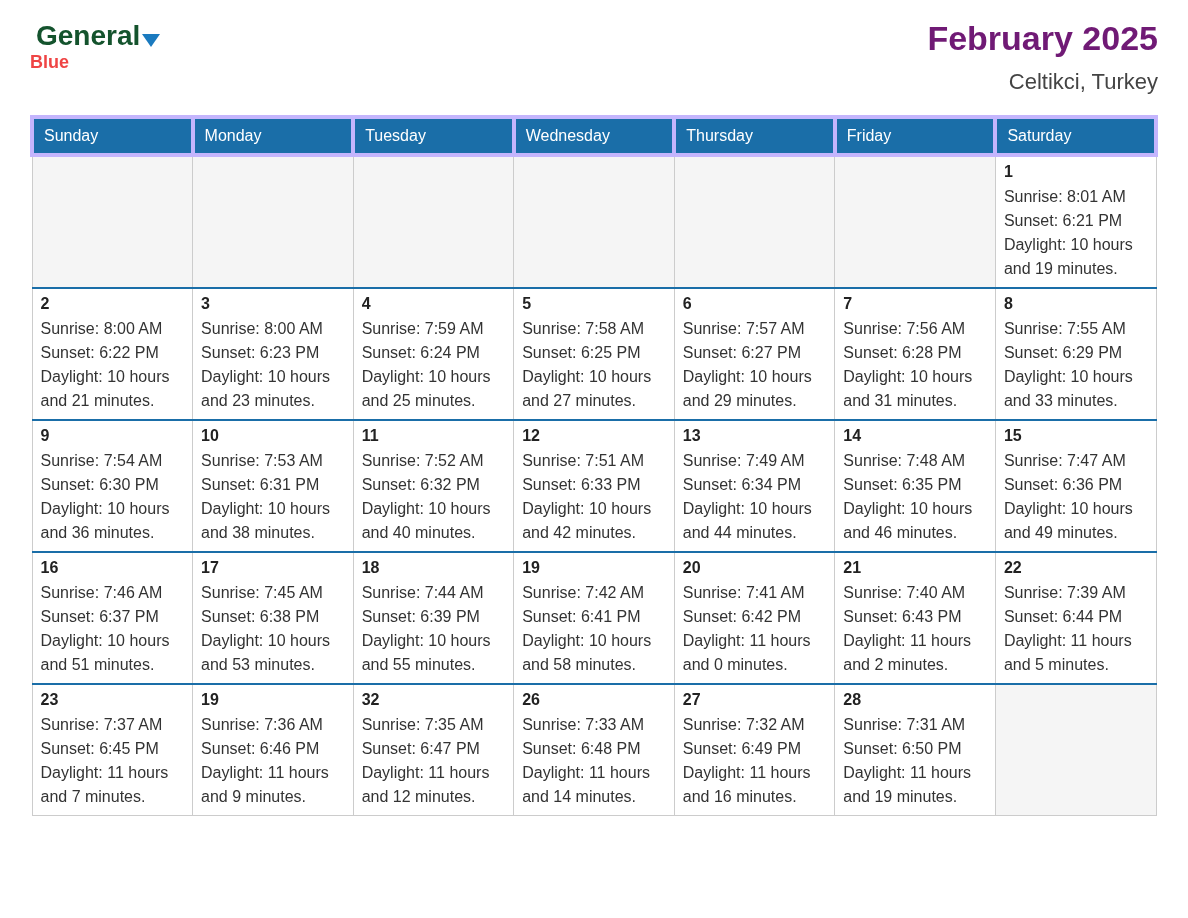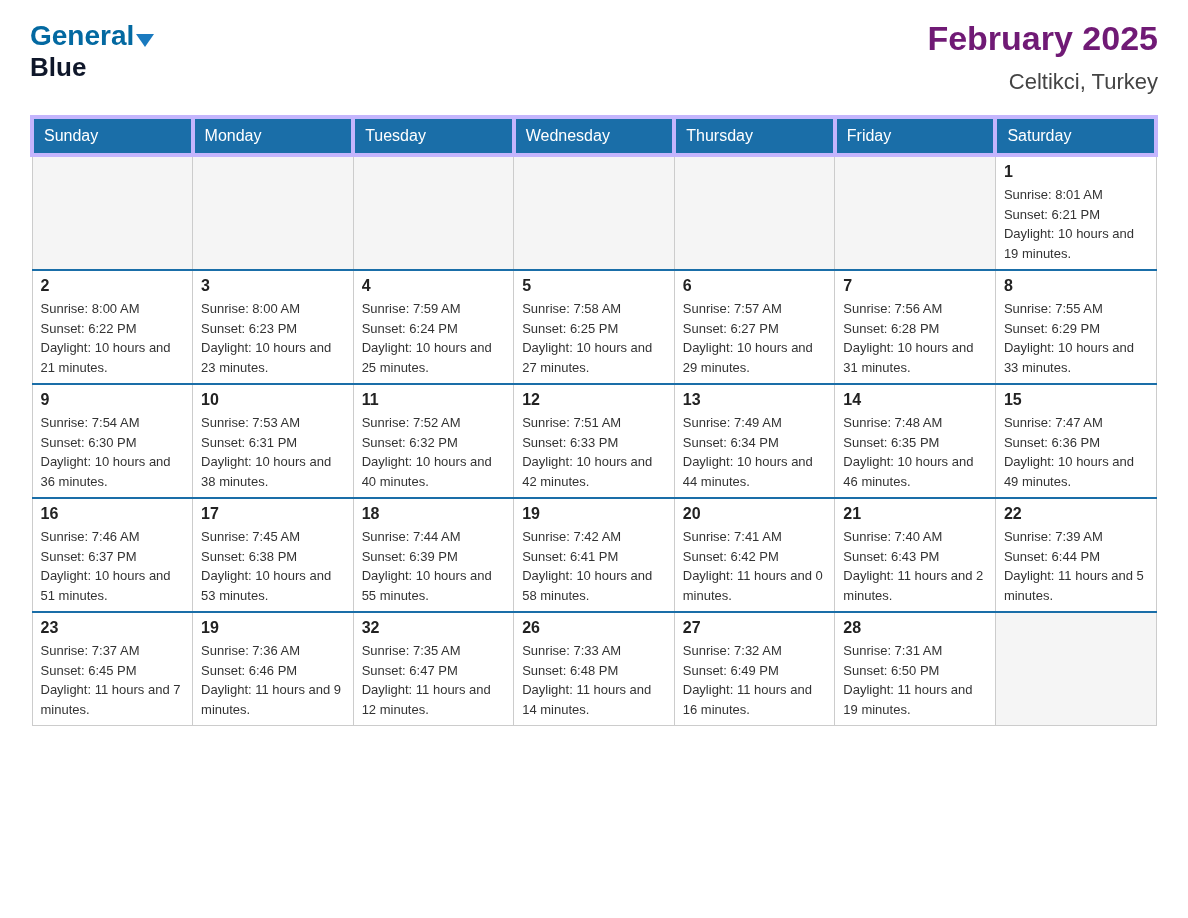--- a/index.html
+++ b/index.html
@@ -15,22 +15,22 @@
       justify-content: space-between;
       align-items: flex-start;
       margin-bottom: 20px;
     }
     .logo {
       display: flex;
       flex-direction: column;
       align-items: flex-start;
     }
     .logo-bottom {
-      color: #0f172a;
-      font-size: 26px;
+      color: #ef4444;
+      font-size: 18px;
       font-weight: bold;
     }
     .title-section {
       text-align: right;
     }
     .month-title {
       font-size: 34px;
       font-weight: bold;
       color: #701a75;
       line-height: 1.1;
@@ -67,32 +67,33 @@
     .calendar td.empty {
       background: #f5f5f5;
     }
     .day-number {
       font-size: 16px;
       font-weight: bold;
       color: #222;
       margin-bottom: 4px;
     }
     .day-info {
-      font-size: 13px;
+      font-size: 16px;
       color: #333;
       line-height: 1.5;
     }
     .logo-row {
       display: flex;
       align-items: center;
     }
     .logo-general {
       font-size: 28px;
       font-weight: bold;
-      color: #0369a1;
+      color: #14532d;
+      margin-left: 6px;
     }
     .logo-arrow {
       display: inline-block;
       margin-left: 2px;
       width: 0;
       height: 0;
       border-left: 9px solid transparent;
       border-right: 9px solid transparent;
       border-top: 13px solid #1a7abf;
       vertical-align: middle;

